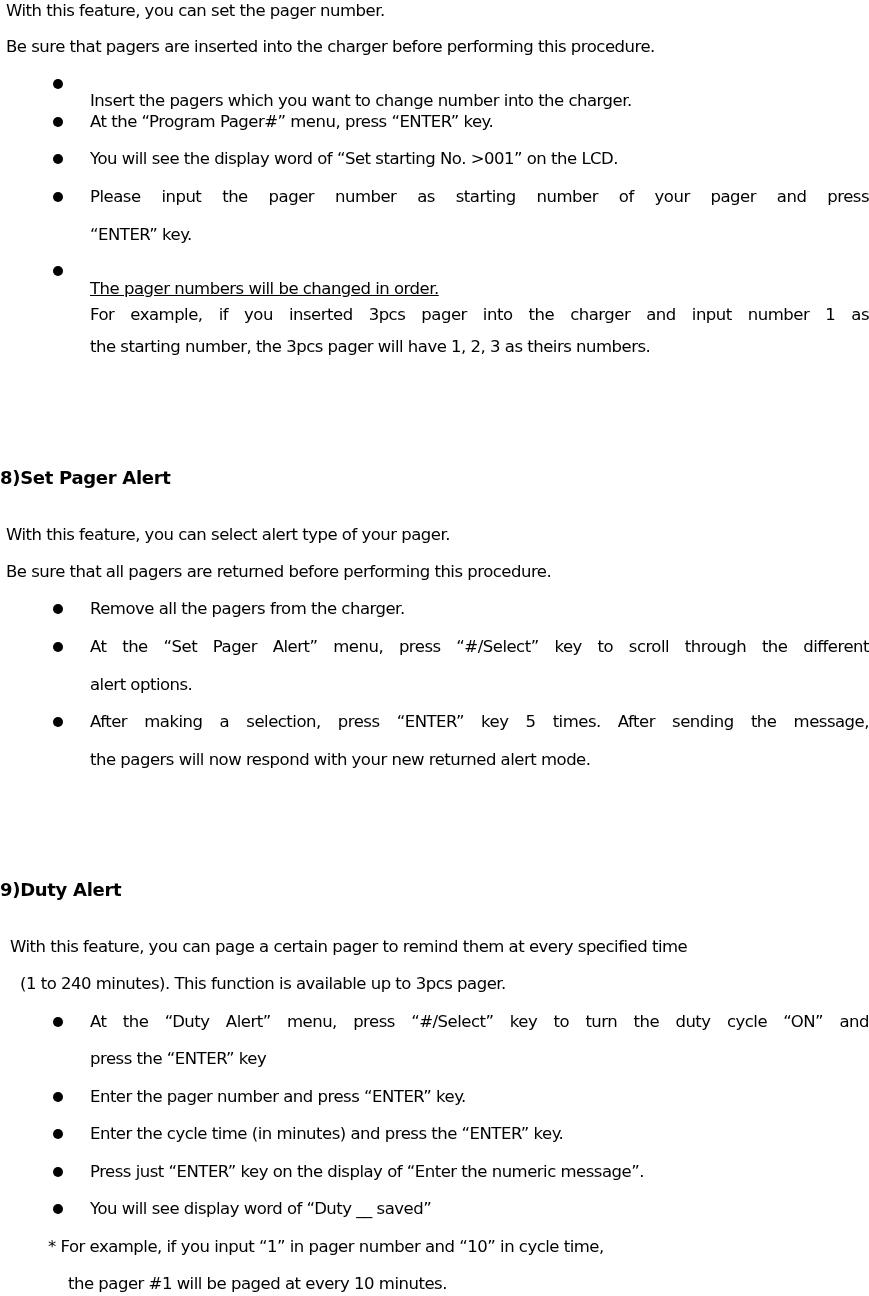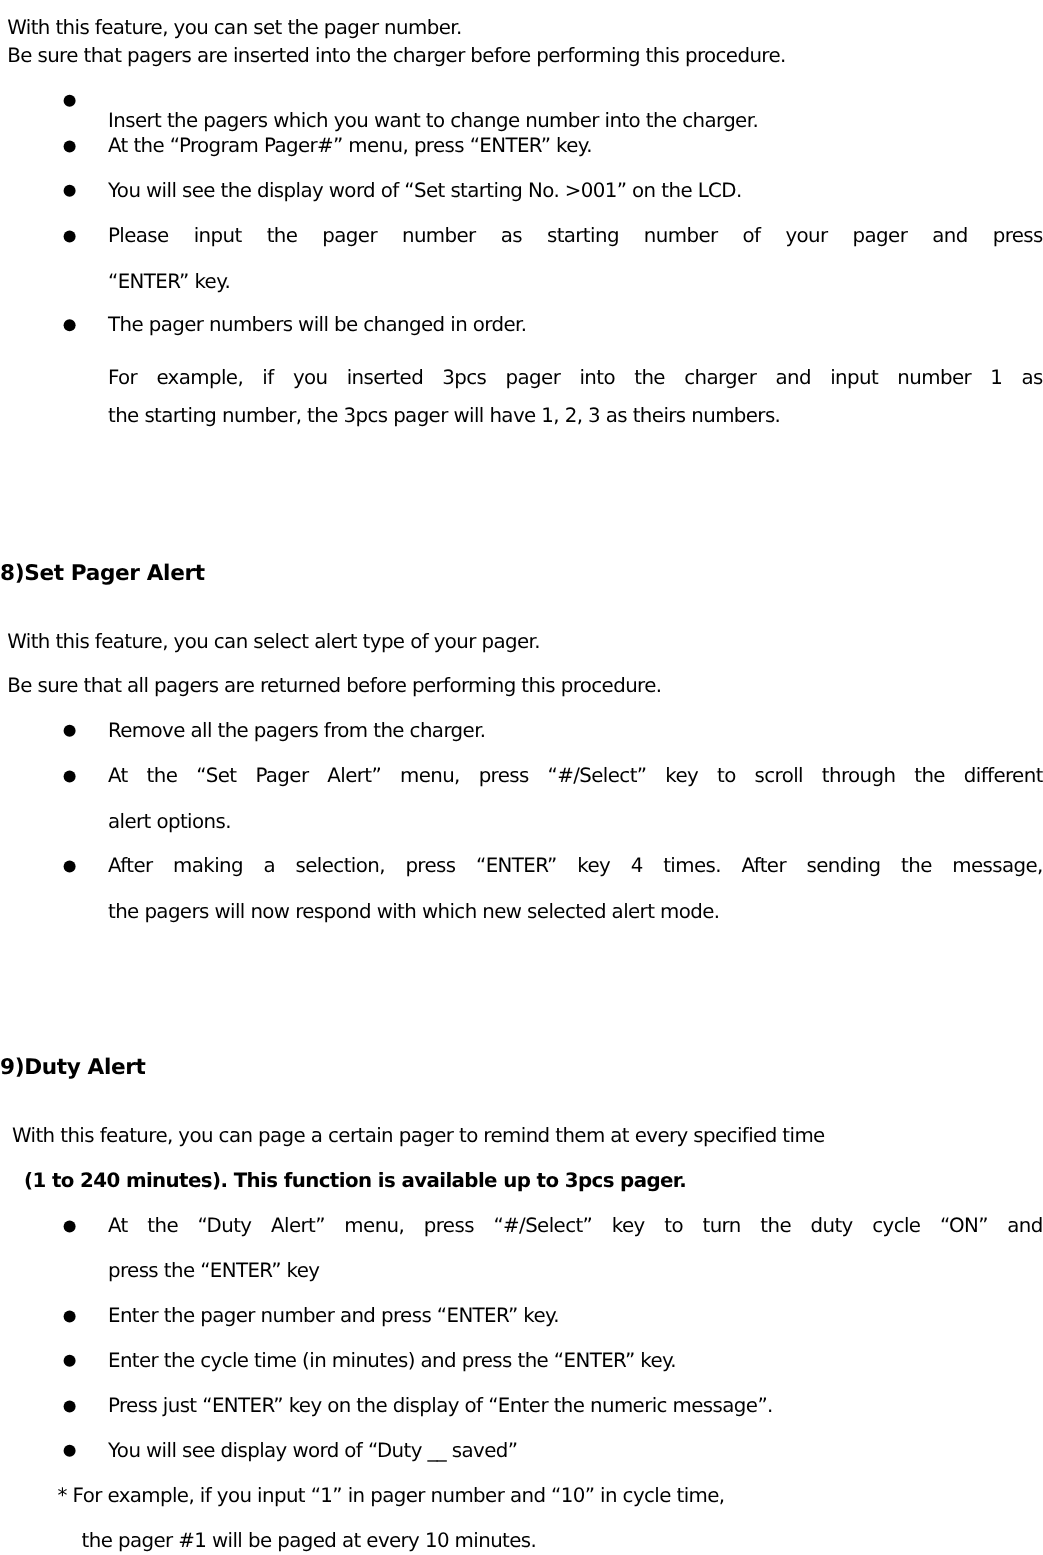--- a/index.html
+++ b/index.html
@@ -40,61 +40,61 @@
       position: absolute;
       width: 10px;
       height: 10px;
       border-radius: 50%;
       background: #000000;
     }
   </style>
 </head>
 <body>
 
-<div class="line" style="left:6px;top:12px;">With this feature, you can set the pager number.</div>
+<div class="line" style="left:6px;top:0px;">With this feature, you can set the pager number.</div>
 <div class="line" style="left:6px;top:36px;">Be sure that pagers are inserted into the charger before performing this procedure.</div>
 
 <div class="bullet" style="left:53px;top:79px;"></div>
 <div class="line" style="left:90px;top:90px;">Insert the pagers which you want to change number into the charger.</div>
 
 <div class="bullet" style="left:53px;top:117px;"></div>
 <div class="line" style="left:90px;top:111px;">At the “Program Pager#” menu, press “ENTER” key.</div>
 
 <div class="bullet" style="left:53px;top:154px;"></div>
 <div class="line" style="left:90px;top:148px;">You will see the display word of “Set starting No. &gt;001” on the LCD.</div>
 
 <div class="bullet" style="left:53px;top:192px;"></div>
 <div class="line justified" style="left:90px;top:186px;width:779px;">Please input the pager number as starting number of your pager and press</div>
 <div class="line" style="left:90px;top:224px;">“ENTER” key.</div>
 
 <div class="bullet" style="left:53px;top:266px;"></div>
-<div class="line" style="left:90px;top:260px;">The pager numbers will be changed in order.</div>
+<div class="line" style="left:90px;top:278px;text-decoration:underline;">The pager numbers will be changed in order.</div>
 <div class="line justified" style="left:90px;top:304px;width:779px;">For example, if you inserted 3pcs pager into the charger and input number 1 as</div>
 <div class="line" style="left:90px;top:336px;">the starting number, the 3pcs pager will have 1, 2, 3 as theirs numbers.</div>
 
 <div class="heading" style="left:0px;top:466px;">8)Set Pager Alert</div>
 
 <div class="line" style="left:6px;top:524px;">With this feature, you can select alert type of your pager.</div>
 <div class="line" style="left:6px;top:561px;">Be sure that all pagers are returned before performing this procedure.</div>
 
 <div class="bullet" style="left:53px;top:604px;"></div>
 <div class="line" style="left:90px;top:598px;">Remove all the pagers from the charger.</div>
 
 <div class="bullet" style="left:53px;top:642px;"></div>
 <div class="line justified" style="left:90px;top:636px;width:779px;">At the “Set Pager Alert” menu, press “#/Select” key to scroll through the different</div>
 <div class="line" style="left:90px;top:674px;">alert options.</div>
 
 <div class="bullet" style="left:53px;top:717px;"></div>
-<div class="line justified" style="left:90px;top:711px;width:779px;">After making a selection, press “ENTER” key 4 times. After sending the message,</div>
-<div class="line" style="left:90px;top:749px;">the pagers will now respond with which new selected alert mode.</div>
+<div class="line justified" style="left:90px;top:711px;width:779px;">After making a selection, press “ENTER” key 5 times. After sending the message,</div>
+<div class="line" style="left:90px;top:749px;">the pagers will now respond with your new returned alert mode.</div>
 
 <div class="heading" style="left:0px;top:878px;">9)Duty Alert</div>
 
 <div class="line" style="left:10px;top:936px;">With this feature, you can page a certain pager to remind them at every specified time</div>
-<div class="line" style="left:20px;top:973px;font-weight:bold;">(1 to 240 minutes). This function is available up to 3pcs pager.</div>
+<div class="line" style="left:20px;top:973px;">(1 to 240 minutes). This function is available up to 3pcs pager.</div>
 
 <div class="bullet" style="left:53px;top:1017px;"></div>
 <div class="line justified" style="left:90px;top:1011px;width:779px;">At the “Duty Alert” menu, press “#/Select” key to turn the duty cycle “ON” and</div>
 <div class="line" style="left:90px;top:1048px;text-align:right;">press the “ENTER” key</div>
 
 <div class="bullet" style="left:53px;top:1092px;"></div>
 <div class="line" style="left:90px;top:1086px;">Enter the pager number and press “ENTER” key.</div>
 
 <div class="bullet" style="left:53px;top:1129px;"></div>
 <div class="line" style="left:90px;top:1123px;">Enter the cycle time (in minutes) and press the “ENTER” key.</div>

